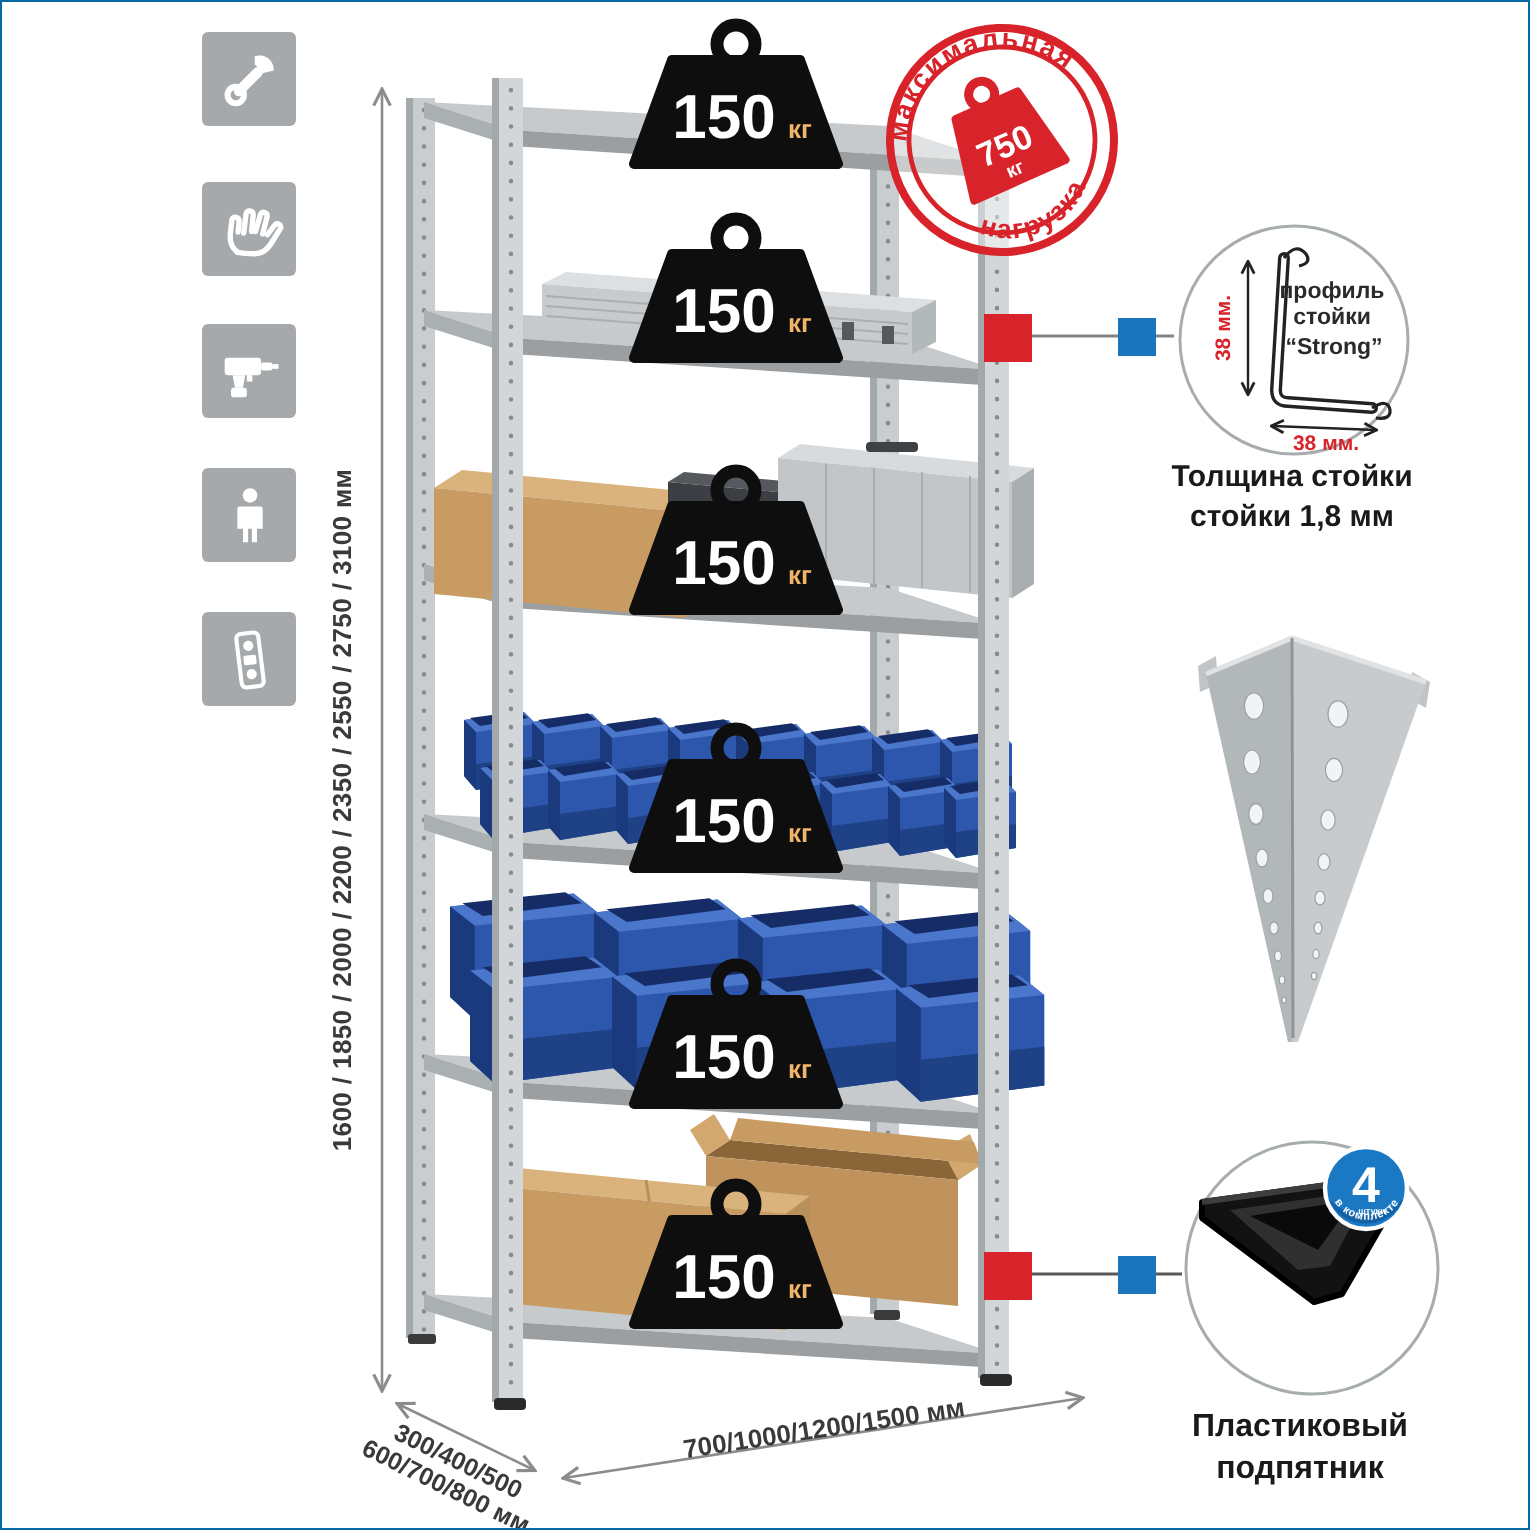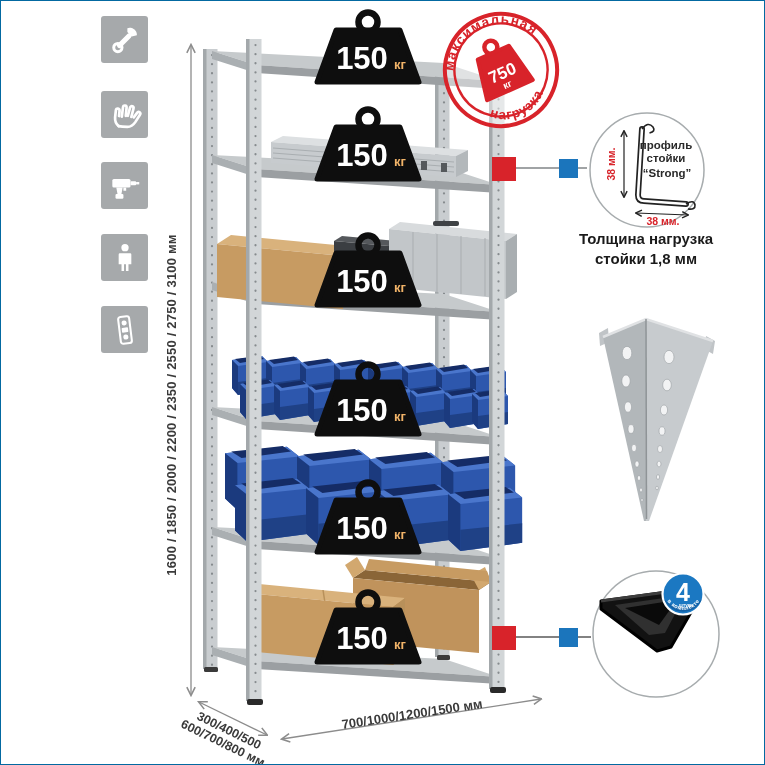--- a/index.html
+++ b/index.html
@@ -356,21 +356,21 @@
     <line x1="38" y1="22" x2="38" y2="88" stroke="#222" stroke-width="1.2" marker-start="url(#barr)" marker-end="url(#barr)"></line>
     <line x1="50" y1="104" x2="102" y2="106" stroke="#222" stroke-width="1.2" marker-start="url(#barr)" marker-end="url(#barr)"></line>
     <text class="red-dim" transform="translate(29,55) rotate(-90)">38 мм.</text>
     <text class="red-dim" x="77" y="116">38 мм.</text>
     <text class="prof-label" x="80" y="40">профиль</text>
     <text class="prof-label" x="80" y="53">стойки</text>
     <text class="prof-label" x="81" y="68">“Strong”</text>
   </svg>
 
   <div class="caption cap-thickness">
-    <div>Толщина нагрузка</div>
+    <div>Толщина стойки</div>
     <div>стойки 1,8 мм</div>
   </div>
 
   <svg class="layer" style="left:588px;top:566px" width="136" height="136" viewBox="0 0 136 136">
     <defs>
       <path id="badgeArc" d="M76.5,30 a19,19 0 0 0 36,0"></path>
     </defs>
     <circle cx="67" cy="67" r="63" fill="#fff" stroke="#a7acae" stroke-width="1.5"></circle>
     <g>
       <polygon points="12,34 108,21 112,28 82,80 68,84 12,42" fill="#121212" stroke="#000" stroke-width="3" stroke-linejoin="round"></polygon>
@@ -380,20 +380,24 @@
     </g>
     <g>
       <circle cx="94" cy="27" r="20.5" fill="#1b78c2" stroke="#fff" stroke-width="2.2"></circle>
       <path d="M75,32 a20.5,20.5 0 0 0 38,0 a25,25 0 0 1 -38,0 z" fill="#1260a5"></path>
       <text class="badge-num" x="94" y="34">4</text>
       <text class="badge-small" x="97" y="40">штуки</text>
       <text text-anchor="middle" class="badge-arc"><textPath href="#badgeArc" startOffset="50%">в комплекте</textPath></text>
     </g>
   </svg>
 
+  <div class="caption cap-foot">
+    <div>Пластиковый</div>
+    <div>подпятник</div>
+  </div>
 
   <div class="dim dim-height">1600 / 1850 / 2000 / 2200 / 2350 / 2550 / 2750 / 3100 мм</div>
   <div class="dim dim-depth">
     <div>300/400/500</div>
     <div>600/700/800 мм</div>
   </div>
   <div class="dim dim-width">700/1000/1200/1500 мм</div>
 
 </div>
 

